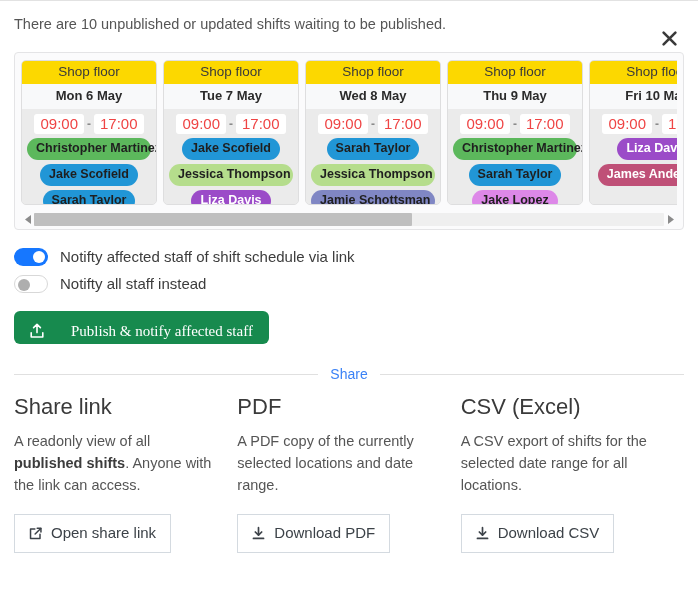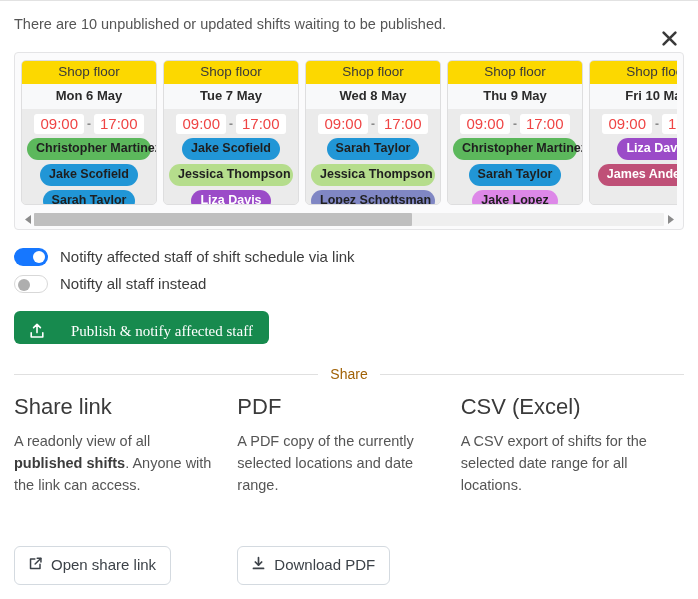--- a/index.html
+++ b/index.html
@@ -244,21 +244,21 @@
     gap: 12px;
     margin: 22px 0 6px 0;
   }
   .divider .line {
     flex: 1;
     height: 1px;
     background: #e0e0e0;
   }
   .divider .dlabel {
     font-size: 14px;
-    color: #a16207;
+    color: #3b82f6;
     line-height: 17px;
   }
 
   
   .share-cols {
     display: flex;
     gap: 0;
     margin-top: 10px;
   }
   .share-col {
@@ -275,31 +275,31 @@
   }
   .share-p {
     font-size: 14.5px;
     color: #555555;
     line-height: 22px;
     margin: 0 0 18px 0;
   }
   .share-p b { font-weight: bold; color: #3c3c3c; }
   .ghost-btn {
     display: inline-flex;
+    align-items: center;
     gap: 8px;
     background: #ffffff;
     border: 1px solid #d4dae0;
-    border-radius: 6px;
+    border-radius: 0;
     color: #3c4248;
     font-size: 15px;
     font-family: "Liberation Sans", sans-serif;
     padding: 9px 14px 10px 13px;
     cursor: pointer;
     line-height: 18px;
-    margin-top: 32px;
   }
   .ghost-btn svg { display: block; }
 </style>
 </head>
 <body>
 
 <div class="modal">
 
   <div class="modal-header">
     <p class="subtitle">There are 10 unpublished or updated shifts waiting to be published.</p>
@@ -344,21 +344,21 @@
           <div class="card-loc">Shop floor</div>
           <div class="card-date">Wed 8 May</div>
           <div class="card-body">
             <div class="time-row">
               <span class="time-chip">09:00</span>
               <span class="time-dash">-</span>
               <span class="time-chip">17:00</span>
             </div>
             <div class="pill" style="background: rgb(33, 150, 214); color: rgb(31, 31, 31);">Sarah Taylor</div>
             <div class="pill" style="background: rgb(181, 221, 140); color: rgb(31, 31, 31);">Jessica Thompson</div>
-            <div class="pill" style="background: rgb(128, 135, 196); color: rgb(31, 31, 31);">Lopez Schottsman</div>
+            <div class="pill" style="background: rgb(128, 135, 196); color: rgb(31, 31, 31);">Jamie Schottsman</div>
           </div>
         </div>
         <div class="day-card">
           <div class="card-loc">Shop floor</div>
           <div class="card-date">Thu 9 May</div>
           <div class="card-body">
             <div class="time-row">
               <span class="time-chip">09:00</span>
               <span class="time-dash">-</span>
               <span class="time-chip">17:00</span>
@@ -458,16 +458,26 @@
             <path d="M2.6 13.2 L13.4 13.2" stroke="#3c4248" stroke-width="1.8" stroke-linecap="round"></path>
           </svg>
         </span>
         <span>Download PDF</span>
       </button>
     </div>
 
     <div class="share-col">
       <h2 class="share-h">CSV (Excel)</h2>
       <p class="share-p">A CSV export of shifts for the selected date range for all locations.</p>
+      <button class="ghost-btn">
+        <span>
+          <svg width="15" height="15" viewBox="0 0 16 16" aria-hidden="true">
+            <path d="M8 1.8 L8 9.4" stroke="#3c4248" stroke-width="1.8" stroke-linecap="round"></path>
+            <path d="M4.6 6.4 L8 9.8 L11.4 6.4" stroke="#3c4248" stroke-width="1.8" fill="none" stroke-linecap="round" stroke-linejoin="round"></path>
+            <path d="M2.6 13.2 L13.4 13.2" stroke="#3c4248" stroke-width="1.8" stroke-linecap="round"></path>
+          </svg>
+        </span>
+        <span>Download CSV</span>
+      </button>
     </div>
 
   </div>
 </div>
 
 </body></html>

